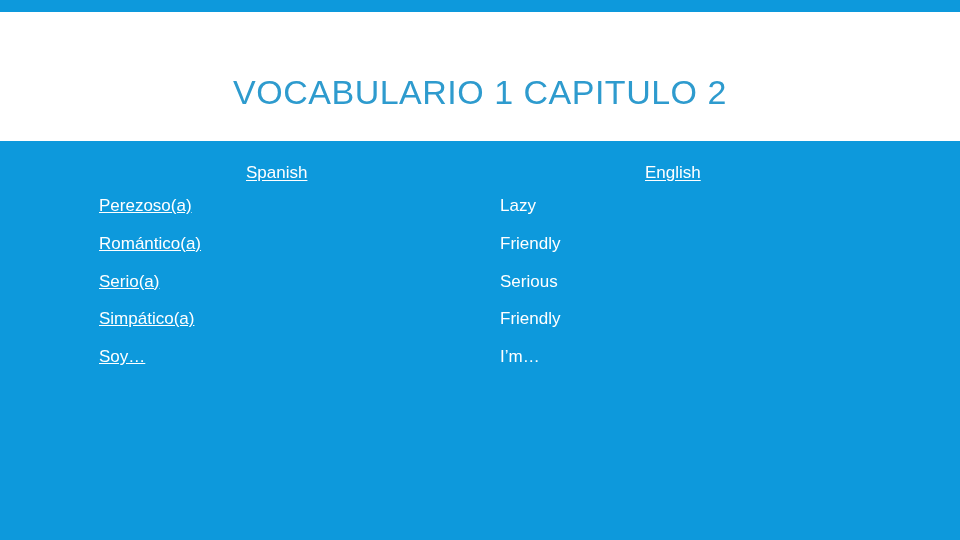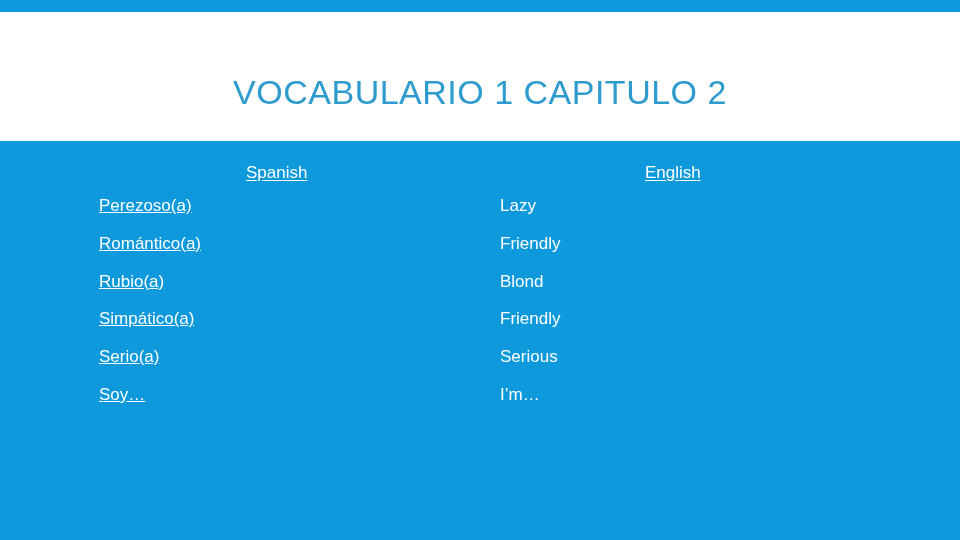--- a/index.html
+++ b/index.html
@@ -130,33 +130,29 @@
       <div class="row">
         <span class="cell term">Perezoso(a)</span>
         <span class="cell translation">Lazy</span>
       </div>
 
       <div class="row">
         <span class="cell term">Romántico(a)</span>
         <span class="cell translation">Friendly</span>
       </div>
 
+
       <div class="row">
-        <span class="cell term">Rubio(a)</span>
-        <span class="cell translation">Blond</span>
+        <span class="cell term">Serio(a)</span>
+        <span class="cell translation">Serious</span>
       </div>
 
       <div class="row">
         <span class="cell term">Simpático(a)</span>
         <span class="cell translation">Friendly</span>
-      </div>
-
-      <div class="row">
-        <span class="cell term">Serio(a)</span>
-        <span class="cell translation">Serious</span>
       </div>
 
       <div class="row">
         <span class="cell term">Soy…</span>
         <span class="cell translation">I’m…</span>
       </div>
 
 
     </div>
   </div>

